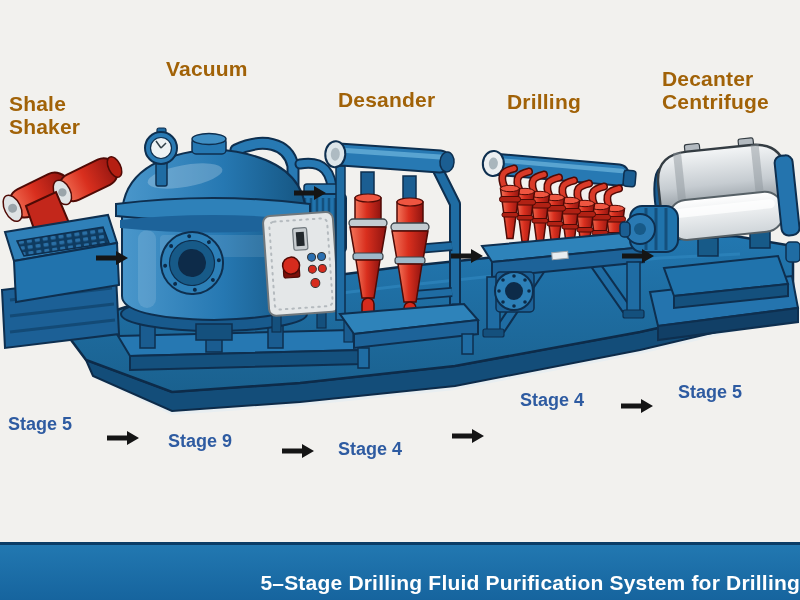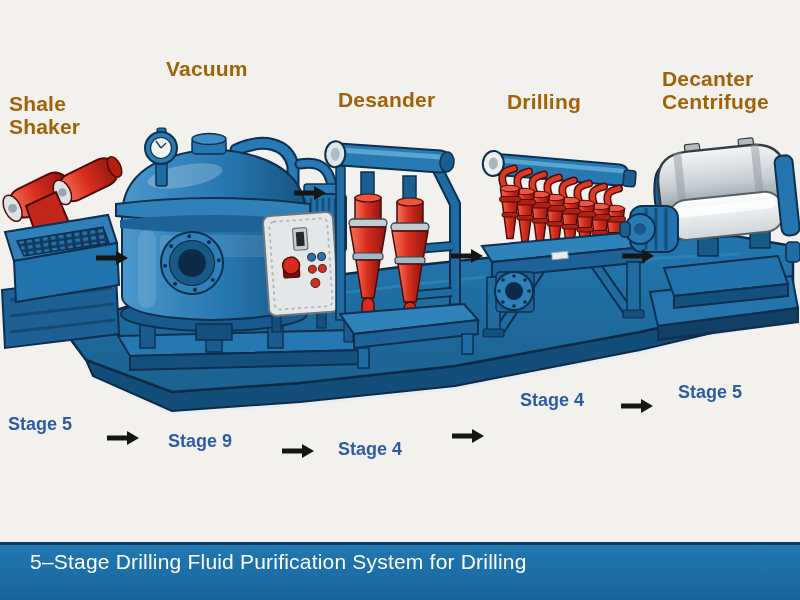--- a/index.html
+++ b/index.html
@@ -28,23 +28,24 @@
     white-space:nowrap;
   }
   #banner{
     position:absolute;left:0;right:0;bottom:0;height:55px;
     background:linear-gradient(#2278b1,#16649e);
     border-top:3px solid #0b3c66;
   }
   #banner .title{
     color:#ffffff;
     font-size:21px;
-    font-weight:400;
-    padding:5px 0 0 30px;
+    font-weight:700;
+    padding:26px 0 0 30px;
     letter-spacing:.2px;
+    text-align:right;
   }
 </style>
 </head>
 <body>
 
 <div id="scene">
 
 <svg width="800" height="600" viewBox="0 0 800 600">
   <defs>
     <linearGradient id="blueGradH" x1="0" y1="0" x2="1" y2="0">

